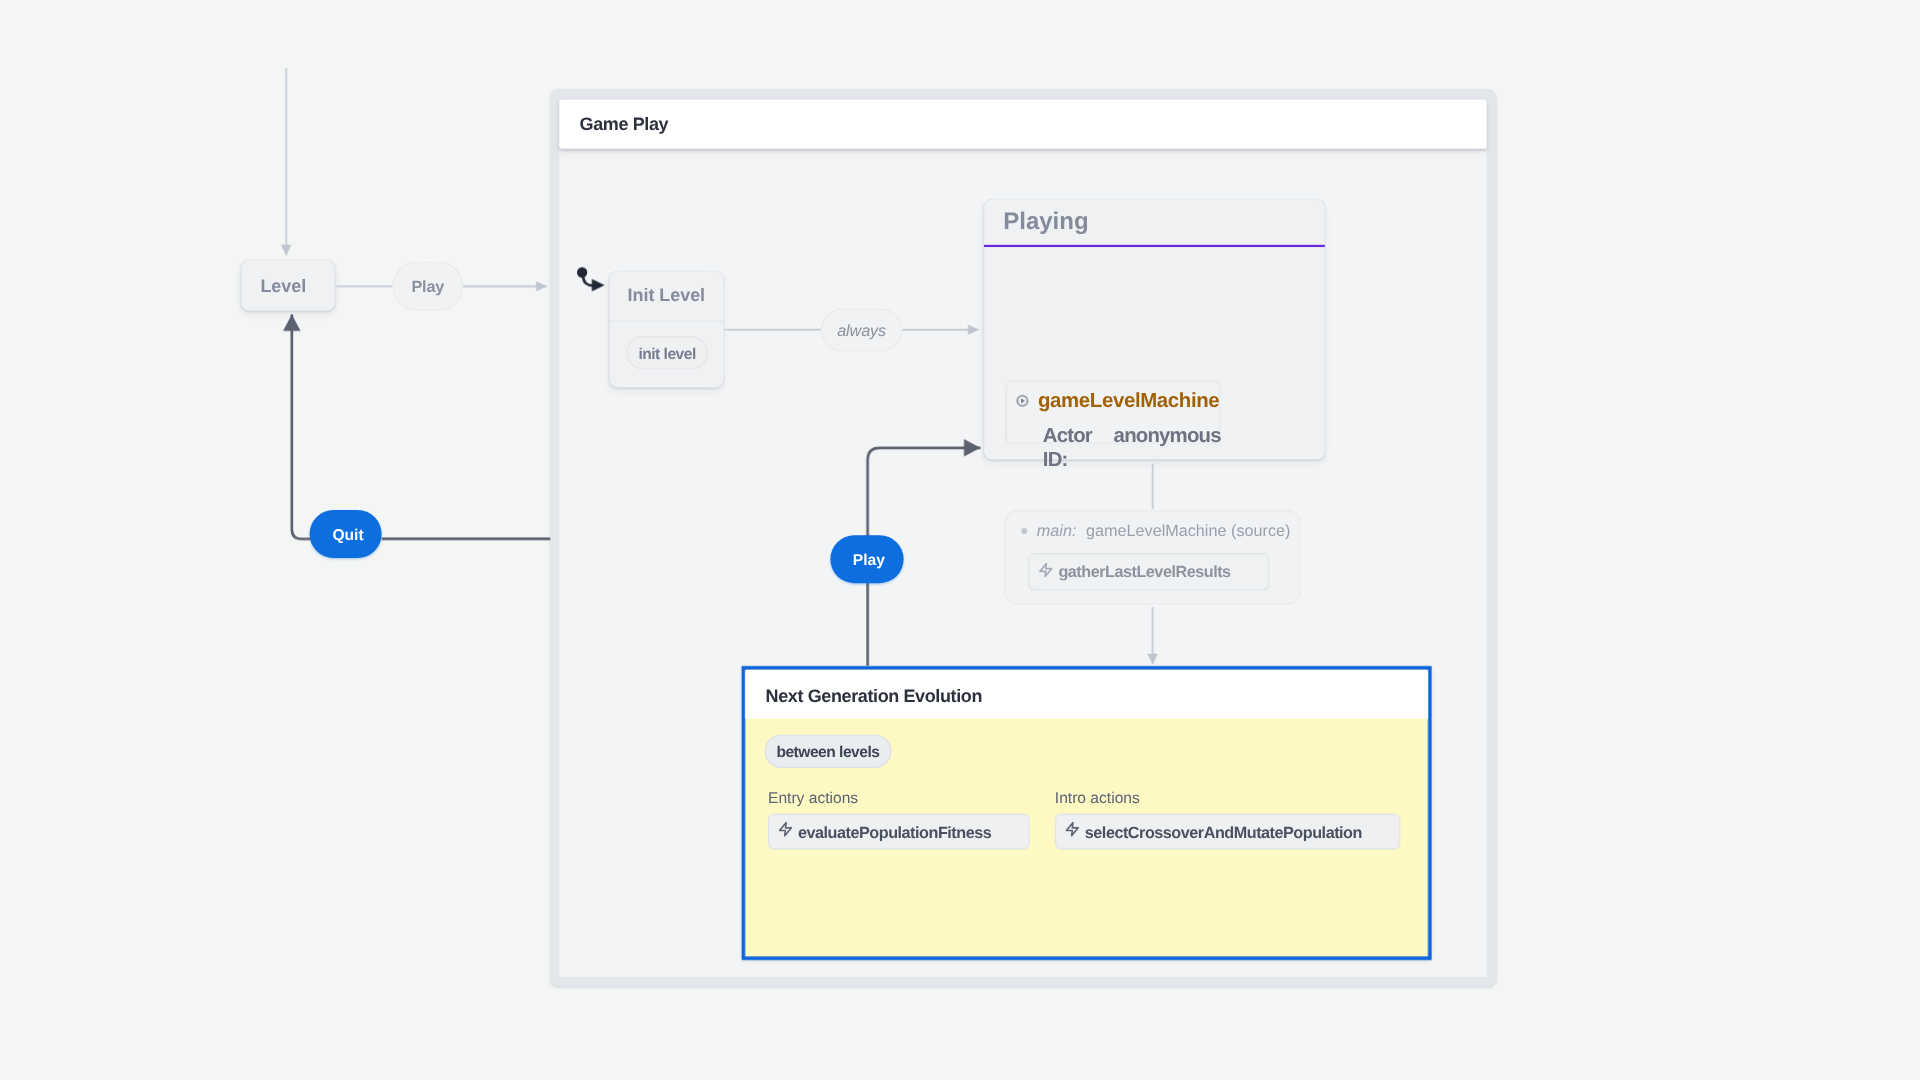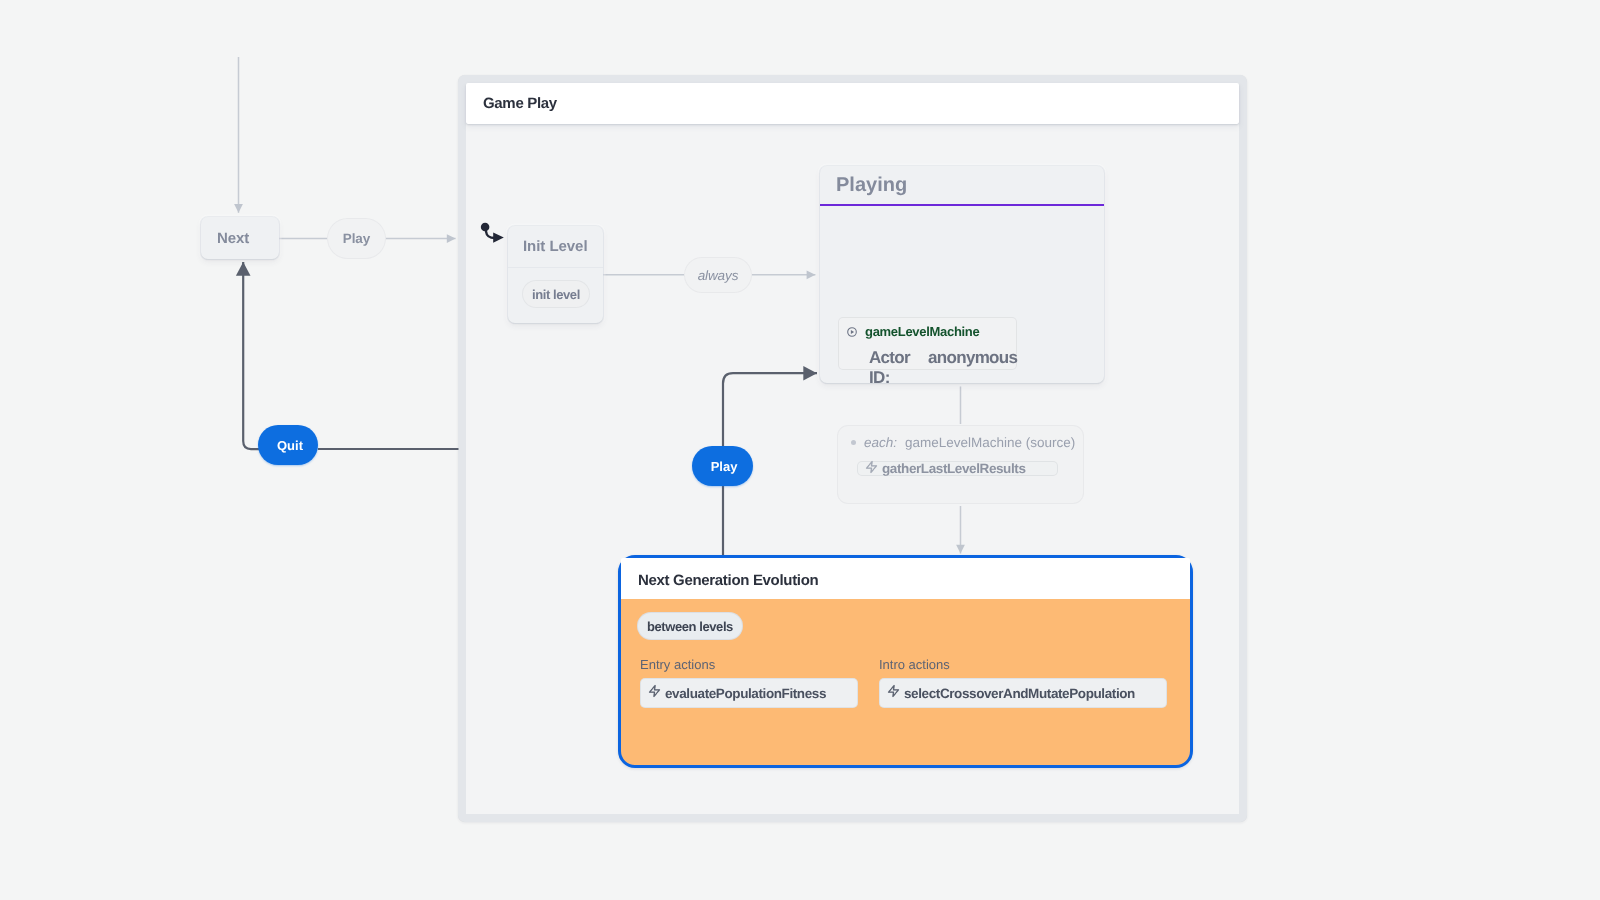--- a/index.html
+++ b/index.html
@@ -50,22 +50,22 @@
   #initlevel>.node-body{padding:12px 0 0 14px;}
 
   
   #playing{left:820px;top:166px;width:284px;height:217px;}
   #playing>.node-head{height:40px;display:flex;align-items:center;
         padding-left:16px;font-size:20px;
         border-bottom:2px solid #6d28d9;}
   #playing>.node-body{padding:12px 16px 0 16px;}
 
   
-  #nextgen{left:618px;top:555px;width:575px;height:213px;border-radius:17px;
-        background:#fdba74;border:3px solid #0b64e0;padding:0;
+  #nextgen{left:618px;top:555px;width:575px;height:245px;border-radius:0;
+        background:#fef9c3;border:3px solid #0b64e0;padding:0;
         box-shadow:0 1px 3px rgba(40,48,70,.12);}
   #nextgen>.node-head{height:41px;background:#ffffff;display:flex;
         align-items:center;padding:3px 0 0 17px;font-size:15px;color:#2c313d;
         letter-spacing:-0.32px;box-sizing:border-box;
         border-radius:2px 2px 0 0;}
   #nextgen>.node-body{padding:12px 16px 0 19px;}
 
   
   .tag{display:inline-flex;align-items:center;justify-content:center;
        height:28px;padding:0 10px;border-radius:14px;
@@ -81,41 +81,41 @@
   #nextgen .section-label{color:#5c6374;margin-top:0;margin-bottom:0;}
   #nextgen .cols{display:flex;margin-top:16.5px;align-items:flex-start;}
   #nextgen .col:nth-child(1){width:239px;}
   #nextgen .col{display:flex;flex-direction:column;gap:5.5px;align-items:flex-start;}
 
   
   .boxed{border-radius:5px;box-shadow:inset 0 0 0 1px rgba(40,48,70,.075);
          background:#f1f2f3;box-sizing:border-box;}
   #invokebox{position:absolute;left:18px;top:151px;width:179px;height:53px;}
   #invokebox .srcrow{display:flex;align-items:center;gap:8px;
-         padding:7px 0 0 9px;font-size:13px;font-weight:bold;color:#14532d;
+         padding:7px 0 0 9px;font-size:17px;font-weight:bold;color:#a16207;
          letter-spacing:-0.3px;}
   #invokebox .actorrow{display:flex;gap:7px;padding:9px 0 0 31px;
          font-size:17px;color:#6d7382;font-weight:bold;letter-spacing:-0.68px;}
 
   
   .action{display:inline-flex;align-items:center;gap:5px;height:30px;
           padding:0 32px 0 10px;border-radius:5px;background:#eef0f2;
           box-shadow:inset 0 0 0 1px rgba(40,48,70,.075);
           font-size:13.5px;font-weight:bold;color:#4a5160;box-sizing:border-box;
           white-space:nowrap;letter-spacing:-0.4px;}
 
   
   #donebox{position:absolute;left:837px;top:425px;width:247px;height:79px;
         border-radius:11px;background:#f1f2f3;
         box-shadow:inset 0 0 0 1px rgba(40,48,70,.045);box-sizing:border-box;}
   #donebox .evrow{display:flex;align-items:center;gap:8px;padding:10px 0 0 14px;
         font-size:13.5px;color:#9aa0ae;}
   #donebox .evrow .dot{width:5px;height:5px;border-radius:50%;background:#c2c7d0;}
   #donebox .evrow .ev{font-style:italic;}
-  #donebox .act{position:absolute;left:20px;top:36px;height:15px;
+  #donebox .act{position:absolute;left:20px;top:36px;height:31px;
         background:#eff1f2;color:#8d93a1;}
 
   
   .elabel{position:absolute;display:flex;align-items:center;justify-content:center;
         box-sizing:border-box;border-radius:999px;}
   .elabel.plain{background:#f1f2f3;box-shadow:inset 0 0 0 1px rgba(40,48,70,.045);
         color:#8a91a1;font-size:13.5px;font-weight:bold;letter-spacing:-0.1px;}
   .elabel.italic{font-style:italic;font-weight:normal;font-size:13.5px;}
   .elabel.active{background:#0d6ee0;color:#ffffff;font-size:13px;font-weight:bold;
         box-shadow:0 1px 2px rgba(13,110,224,.32);}
@@ -165,21 +165,21 @@
     </g>
 
     <g>
       <circle cx="485.1" cy="227" r="4.3" fill="#222736"></circle>
       <path d="M486,231.3 C486.6,236.2 489,238 495,238" stroke="#222736" stroke-width="2.4" fill="none" stroke-linecap="round"></path>
       <path d="M493.2,232.4 L503.8,237.6 L493.2,242.8 Z" fill="#222736"></path>
     </g>
   </svg>
 
   <div class="node" id="intro">
-    <div class="node-head">Next</div>
+    <div class="node-head">Level</div>
   </div>
 
   <div class="node" id="gameplay">
     <div class="node-head">Game Play</div>
     <div class="node-body"></div>
   </div>
 
   <div class="node" id="initlevel">
     <div class="node-head">Init Level</div>
     <div class="node-body">
@@ -202,21 +202,21 @@
       <div class="actorrow">
         <span>Actor ID:</span>
         <span>anonymous</span>
       </div>
     </div>
   </div>
 
   <div id="donebox">
     <div class="evrow">
       <span class="dot"></span>
-      <span class="ev">each:</span>
+      <span class="ev">main:</span>
       <span>gameLevelMachine (source)</span>
     </div>
     <div class="action act">
       <span>
         <svg width="11" height="12" viewBox="2 1 20 22" style="display:block;overflow:visible;margin:-4px 0 0 -1px">
           <path d="M13 2 L3 14 h9 l-1 8 10-12 h-9 l1-8 z" fill="none" stroke="#a3a9b5" stroke-width="2.45" stroke-linejoin="round" stroke-linecap="round"></path>
         </svg>
       </span>
       <span>gatherLastLevelResults</span>
     </div>

